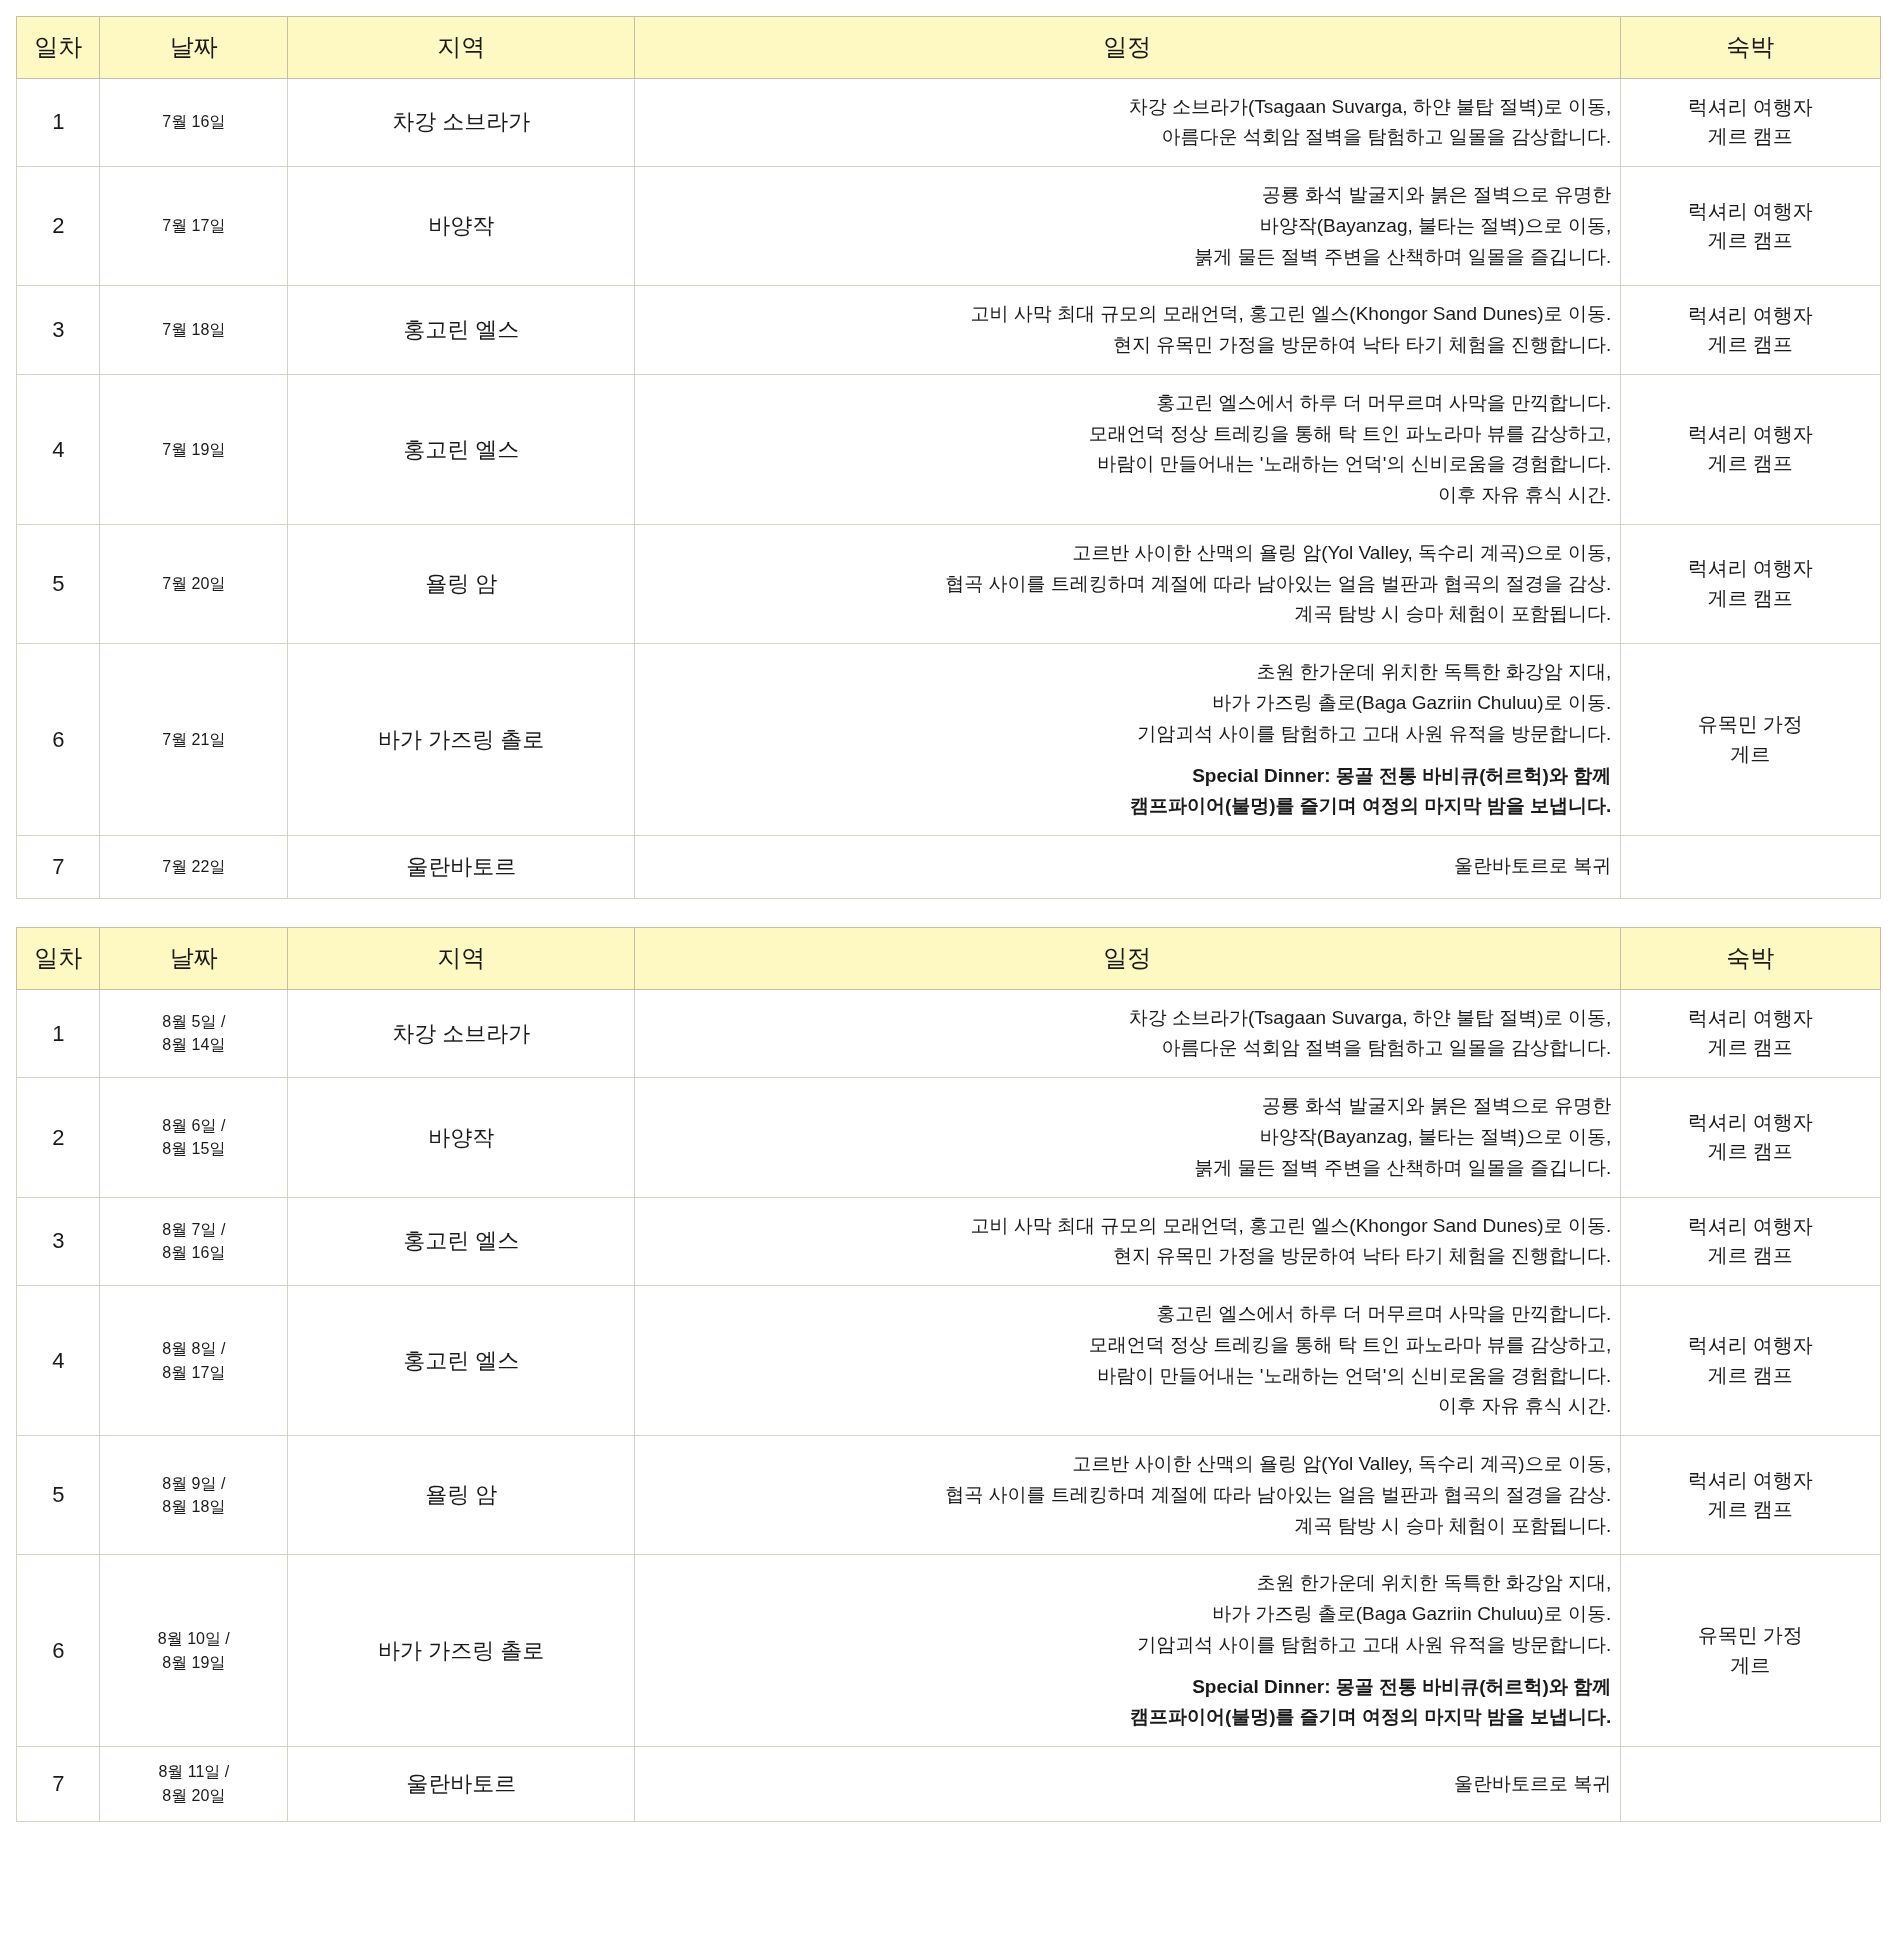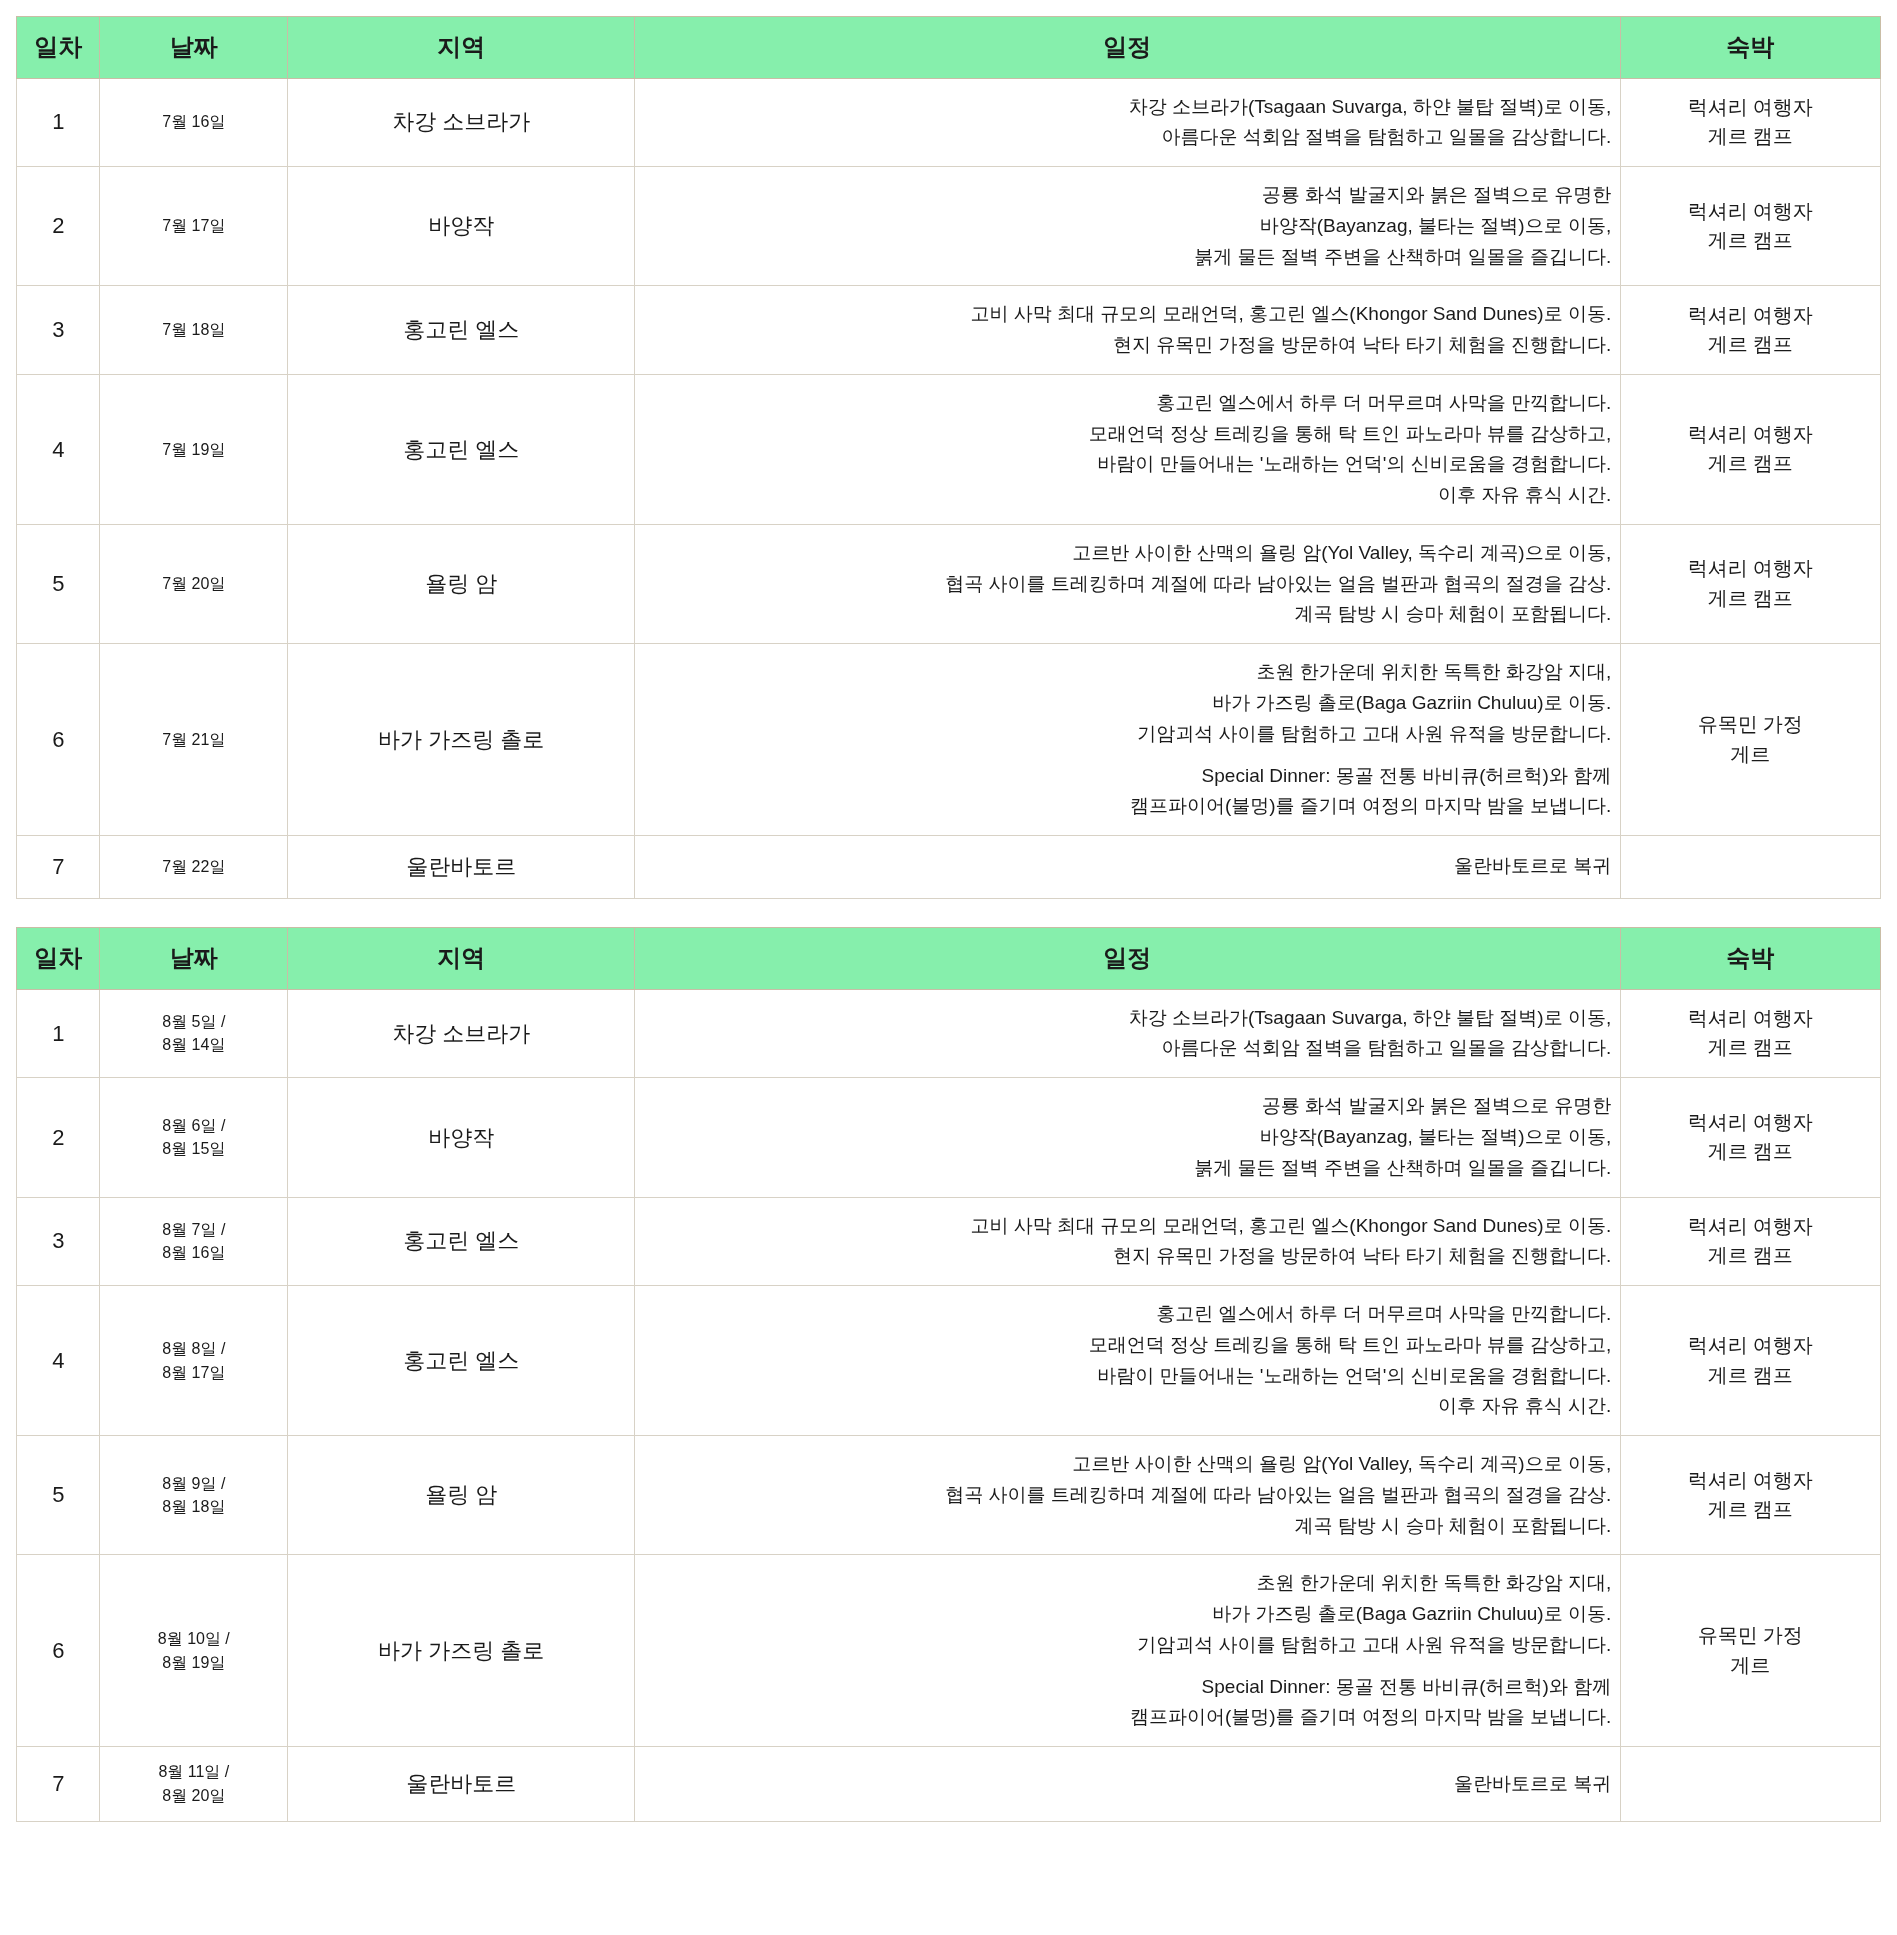--- a/index.html
+++ b/index.html
@@ -22,24 +22,24 @@
   }
   .itinerary-table:last-child { margin-bottom: 0; }
 
   col.c-day   { width: 4.45%; }
   col.c-date  { width: 10.1%; }
   col.c-area  { width: 18.6%; }
   col.c-sched { width: 52.9%; }
   col.c-stay  { width: 13.95%; }
 
   thead th {
-    background: #86efac;
+    background: #fef9c3;
     color: #1a1a1a;
     font-size: 24px;
-    font-weight: 700;
+    font-weight: 400;
     padding: 15.5px 3.9px;
     text-align: center;
     vertical-align: middle;
     border: 1.2px solid #c9bda6;
     line-height: 1.25;
   }
   tbody td {
     border: 1.2px solid #d8d2c6;
     padding: 13px 8.5px;
     text-align: center;
@@ -64,21 +64,21 @@
     line-height: 1.62;
     text-align: right;
   }
   td.stay {
     font-size: 20px;
     line-height: 1.48;
     font-family: Liberation Serif, serif;
   }
   .sched-line { display: block; }
   .special {
-    font-weight: 400;
+    font-weight: 700;
     display: block;
     margin-top: 11px;
   }
   .special .sl { display: block; }
 </style>
 </head>
 <body>
 
 <div id="tables-root">
     <table class="itinerary-table">

